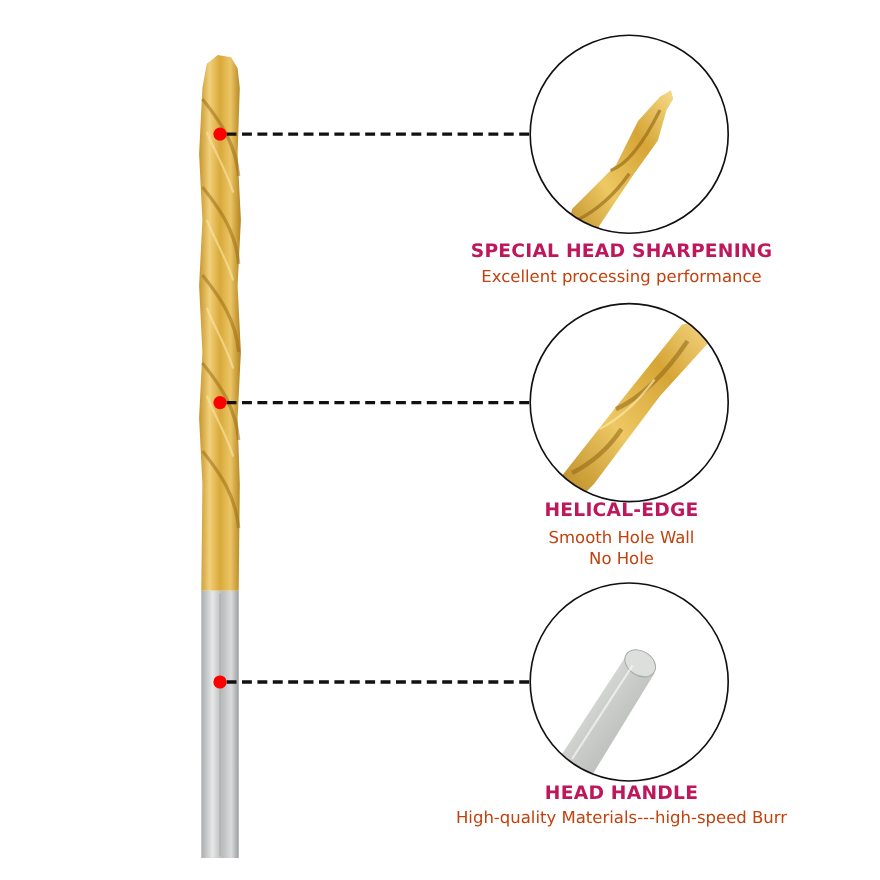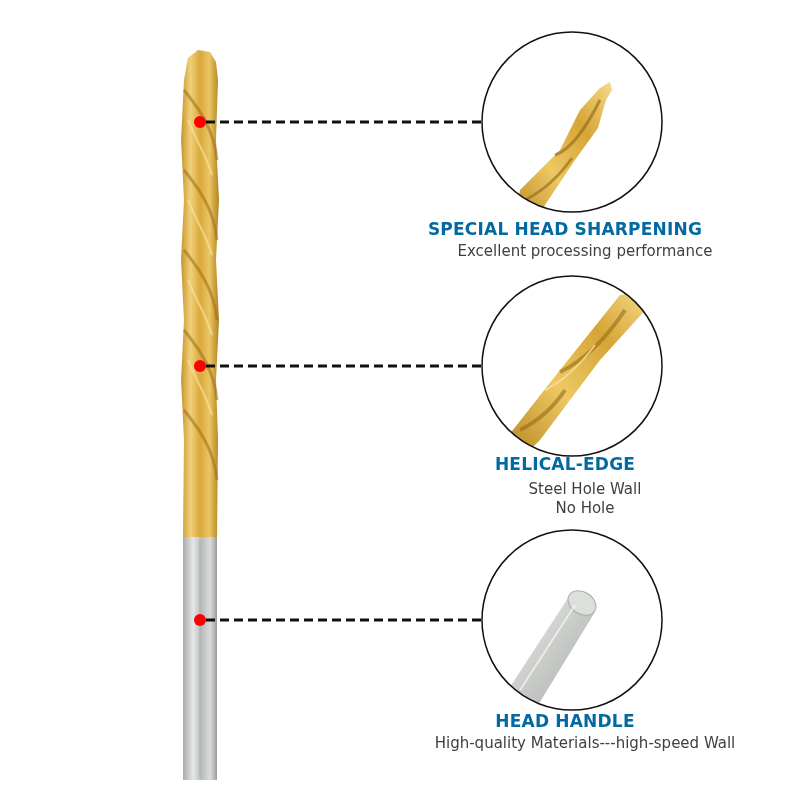--- a/index.html
+++ b/index.html
@@ -1,19 +1,19 @@
 <!DOCTYPE html>
 <html><head>
 <meta charset="utf-8">
 <style>
   html, body { margin:0; padding:0; background:#ffffff; }
   body { width:800px; height:800px; position:relative; overflow:hidden; font-family:"DejaVu Sans", sans-serif; }
   svg { position:absolute; left:0; top:0; }
-  .title { position:absolute; left:400px; width:330px; text-align:center; font-weight:bold; font-size:17px; color:#0369a1; letter-spacing:0.2px; }
-  .sub { position:absolute; left:400px; width:370px; text-align:center; font-size:15px; color:#404040; line-height:19px; }
+  .title { position:absolute; left:400px; width:330px; text-align:center; font-weight:bold; font-size:17px; color:#be185d; letter-spacing:0.2px; }
+  .sub { position:absolute; left:380px; width:370px; text-align:center; font-size:15px; color:#c2410c; line-height:19px; }
 </style>
 </head>
 <body>
 
 <svg width="800" height="800" viewBox="0 0 800 800">
   <defs>
     <linearGradient id="goldG" x1="0" x2="1" y1="0" y2="0">
       <stop offset="0" stop-color="#C7952C"></stop>
       <stop offset="0.25" stop-color="#F1D07A"></stop>
       <stop offset="0.5" stop-color="#D9A93A"></stop>
@@ -107,17 +107,17 @@
       <path d="M520 690 L575 605" stroke="#FFFFFF" stroke-width="2" opacity="0.6"></path>
     </g>
     <circle cx="572" cy="620" r="90" fill="none" stroke="#111" stroke-width="1.5"></circle>
   </g>
 </svg>
 
 <div class="title" style="top:219px;">SPECIAL HEAD SHARPENING</div>
 <div class="sub" style="top:242px;">Excellent processing performance</div>
 
 <div class="title" style="top:454px;">HELICAL-EDGE</div>
-<div class="sub" style="top:480px;">Steel Hole Wall</div>
+<div class="sub" style="top:480px;">Smooth Hole Wall</div>
 <div class="sub" style="top:499px;">No Hole</div>
 
 <div class="title" style="top:711px;">HEAD HANDLE</div>
-<div class="sub" style="top:734px;">High-quality Materials---high-speed Wall</div>
+<div class="sub" style="top:734px;">High-quality Materials---high-speed Burr</div>
 
 </body></html>

